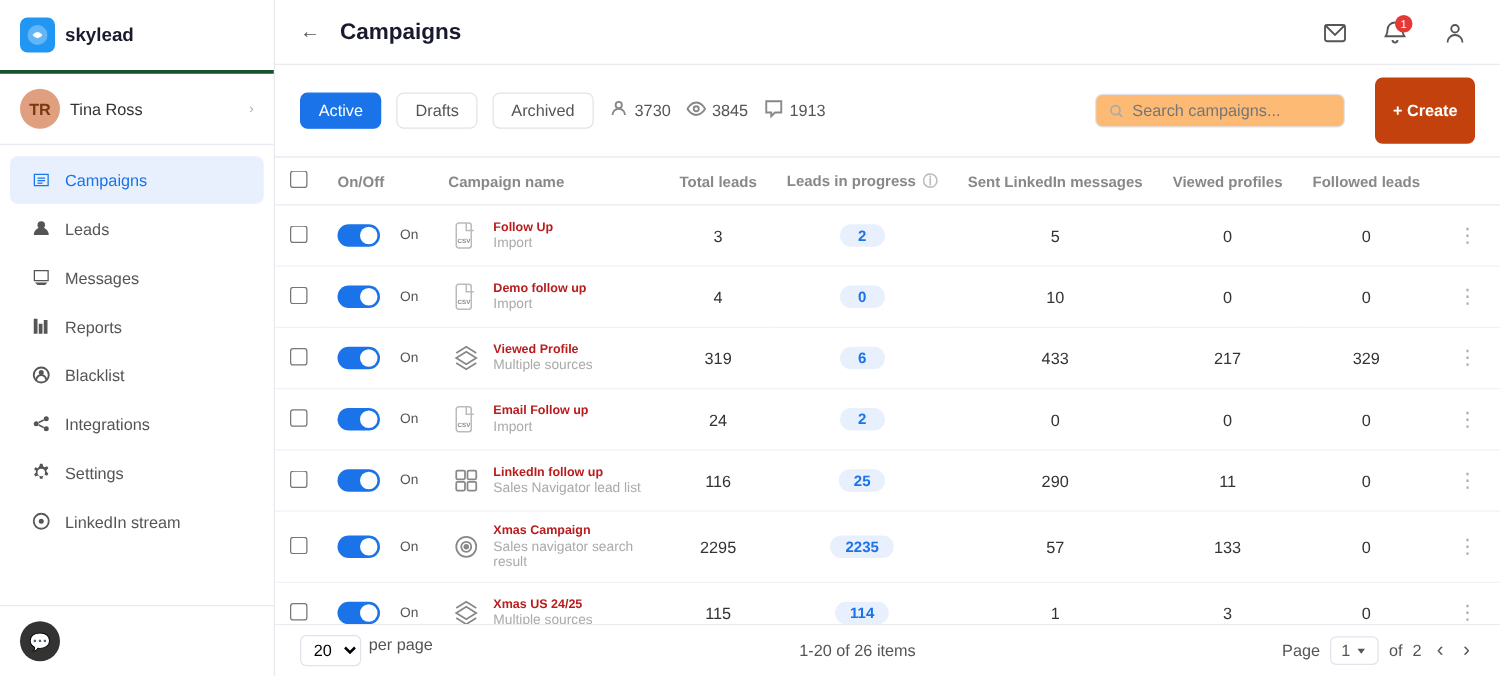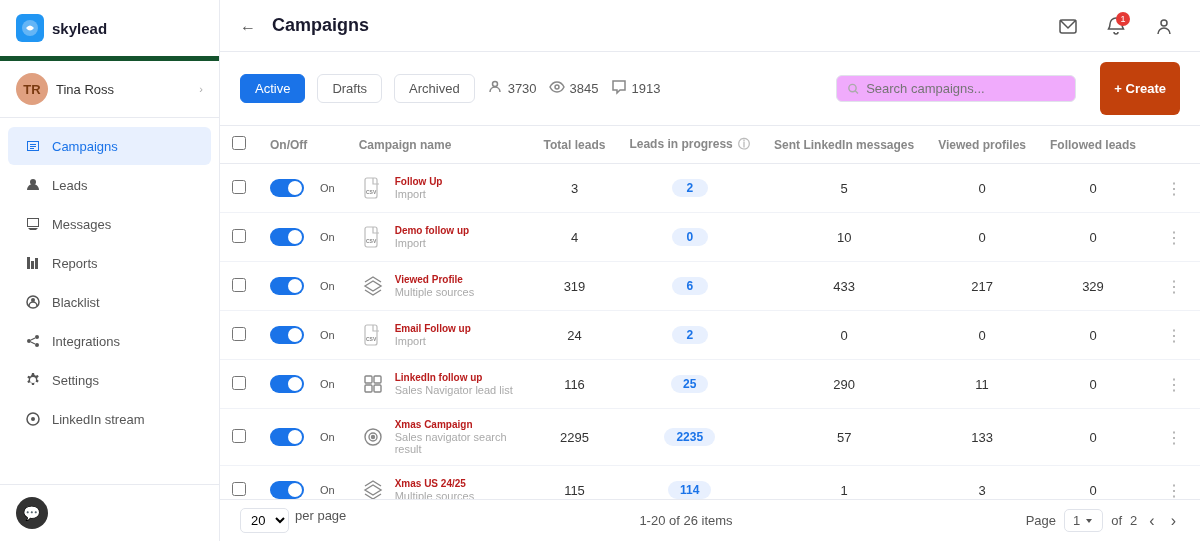--- a/index.html
+++ b/index.html
@@ -1,20 +1,20 @@
 <!DOCTYPE html>
 <html><head>
   <meta charset="utf-8">
   <style>
     * { box-sizing: border-box; margin: 0; padding: 0; }
     body { font-family: -apple-system, BlinkMacSystemFont, 'Segoe UI', sans-serif; font-size: 13px; background: #f5f6fa; color: #333; display: flex; height: 541px; overflow: hidden; }
 
     
     .sidebar { width: 220px; background: #fff; border-right: 1px solid #e8eaf0; display: flex; flex-direction: column; height: 541px; flex-shrink: 0; }
-    .sidebar-logo { display: flex; align-items: center; gap: 8px; padding: 14px 16px; border-bottom: 5px solid #14532d; }
+    .sidebar-logo { display: flex; align-items: center; gap: 8px; padding: 14px 16px; border-bottom: 3px solid #14532d; }
     .logo-icon { width: 28px; height: 28px; background: #2196f3; border-radius: 6px; display: flex; align-items: center; justify-content: center; color: white; font-weight: bold; font-size: 14px; }
     .logo-text { font-weight: 700; font-size: 15px; color: #1a1a2e; }
     .sidebar-user { display: flex; align-items: center; gap: 8px; padding: 12px 16px; border-bottom: 1px solid #e8eaf0; cursor: pointer; }
     .avatar { width: 32px; height: 32px; border-radius: 50%; background: #e0a080; display: flex; align-items: center; justify-content: center; font-size: 13px; font-weight: 600; color: #7a3a10; overflow: hidden; }
     .user-name { font-size: 13px; font-weight: 500; flex: 1; }
     .chevron-right { color: #aaa; font-size: 11px; }
     .sidebar-nav { flex: 1; padding: 8px 0; }
     .nav-item { display: flex; align-items: center; gap: 10px; padding: 10px 16px; cursor: pointer; border-radius: 6px; margin: 1px 8px; color: #555; font-size: 13px; font-weight: 500; }
     .nav-item.active { background: #e8f0fe; color: #1a73e8; }
     .nav-icon { width: 18px; height: 18px; display: flex; align-items: center; justify-content: center; flex-shrink: 0; }
@@ -32,21 +32,21 @@
     .badge { position: absolute; top: 2px; right: 2px; background: #e53935; color: white; border-radius: 50%; width: 14px; height: 14px; font-size: 9px; display: flex; align-items: center; justify-content: center; }
     .back-btn { color: #555; cursor: pointer; font-size: 16px; margin-right: 8px; }
 
     
     .toolbar { display: flex; align-items: center; gap: 12px; padding: 10px 20px; background: #fff; border-bottom: 1px solid #e8eaf0; }
     .tab-btn { padding: 6px 14px; border-radius: 6px; border: 1.5px solid #e0e3ea; background: #fff; font-size: 13px; font-weight: 500; cursor: pointer; color: #555; }
     .tab-btn.active { background: #1a73e8; color: white; border-color: #1a73e8; }
     .stat-item { display: flex; align-items: center; gap: 5px; color: #555; font-size: 13px; font-weight: 500; }
     .stat-icon { font-size: 15px; color: #888; }
     .toolbar-spacer { flex: 1; }
-    .search-box { display: flex; align-items: center; gap: 6px; border: 1.5px solid #e0e3ea; border-radius: 6px; padding: 5px 10px; background: #f0abfc; width: 240px; }
+    .search-box { display: flex; align-items: center; gap: 6px; border: 1.5px solid #e0e3ea; border-radius: 6px; padding: 5px 10px; background: #fdba74; width: 200px; }
     .search-box input { border: none; outline: none; font-size: 13px; color: #555; background: transparent; width: 100%; }
     .create-btn { display: flex; align-items: center; gap: 5px; background: #c2410c; color: white; border: none; border-radius: 6px; padding: 19px 14px; font-size: 13px; font-weight: 600; cursor: pointer; margin-left: 12px; }
 
     
     .table-wrap { flex: 1; overflow-y: auto; background: #f5f6fa; }
     table { width: 100%; border-collapse: collapse; background: #fff; }
     thead tr { background: #fff; border-bottom: 1px solid #e8eaf0; }
     th { padding: 10px 12px; text-align: left; font-size: 12px; font-weight: 600; color: #888; white-space: nowrap; }
     tbody tr { border-bottom: 1px solid #f0f2f7; }
     td { padding: 10px 12px; font-size: 13px; color: #333; vertical-align: middle; }

